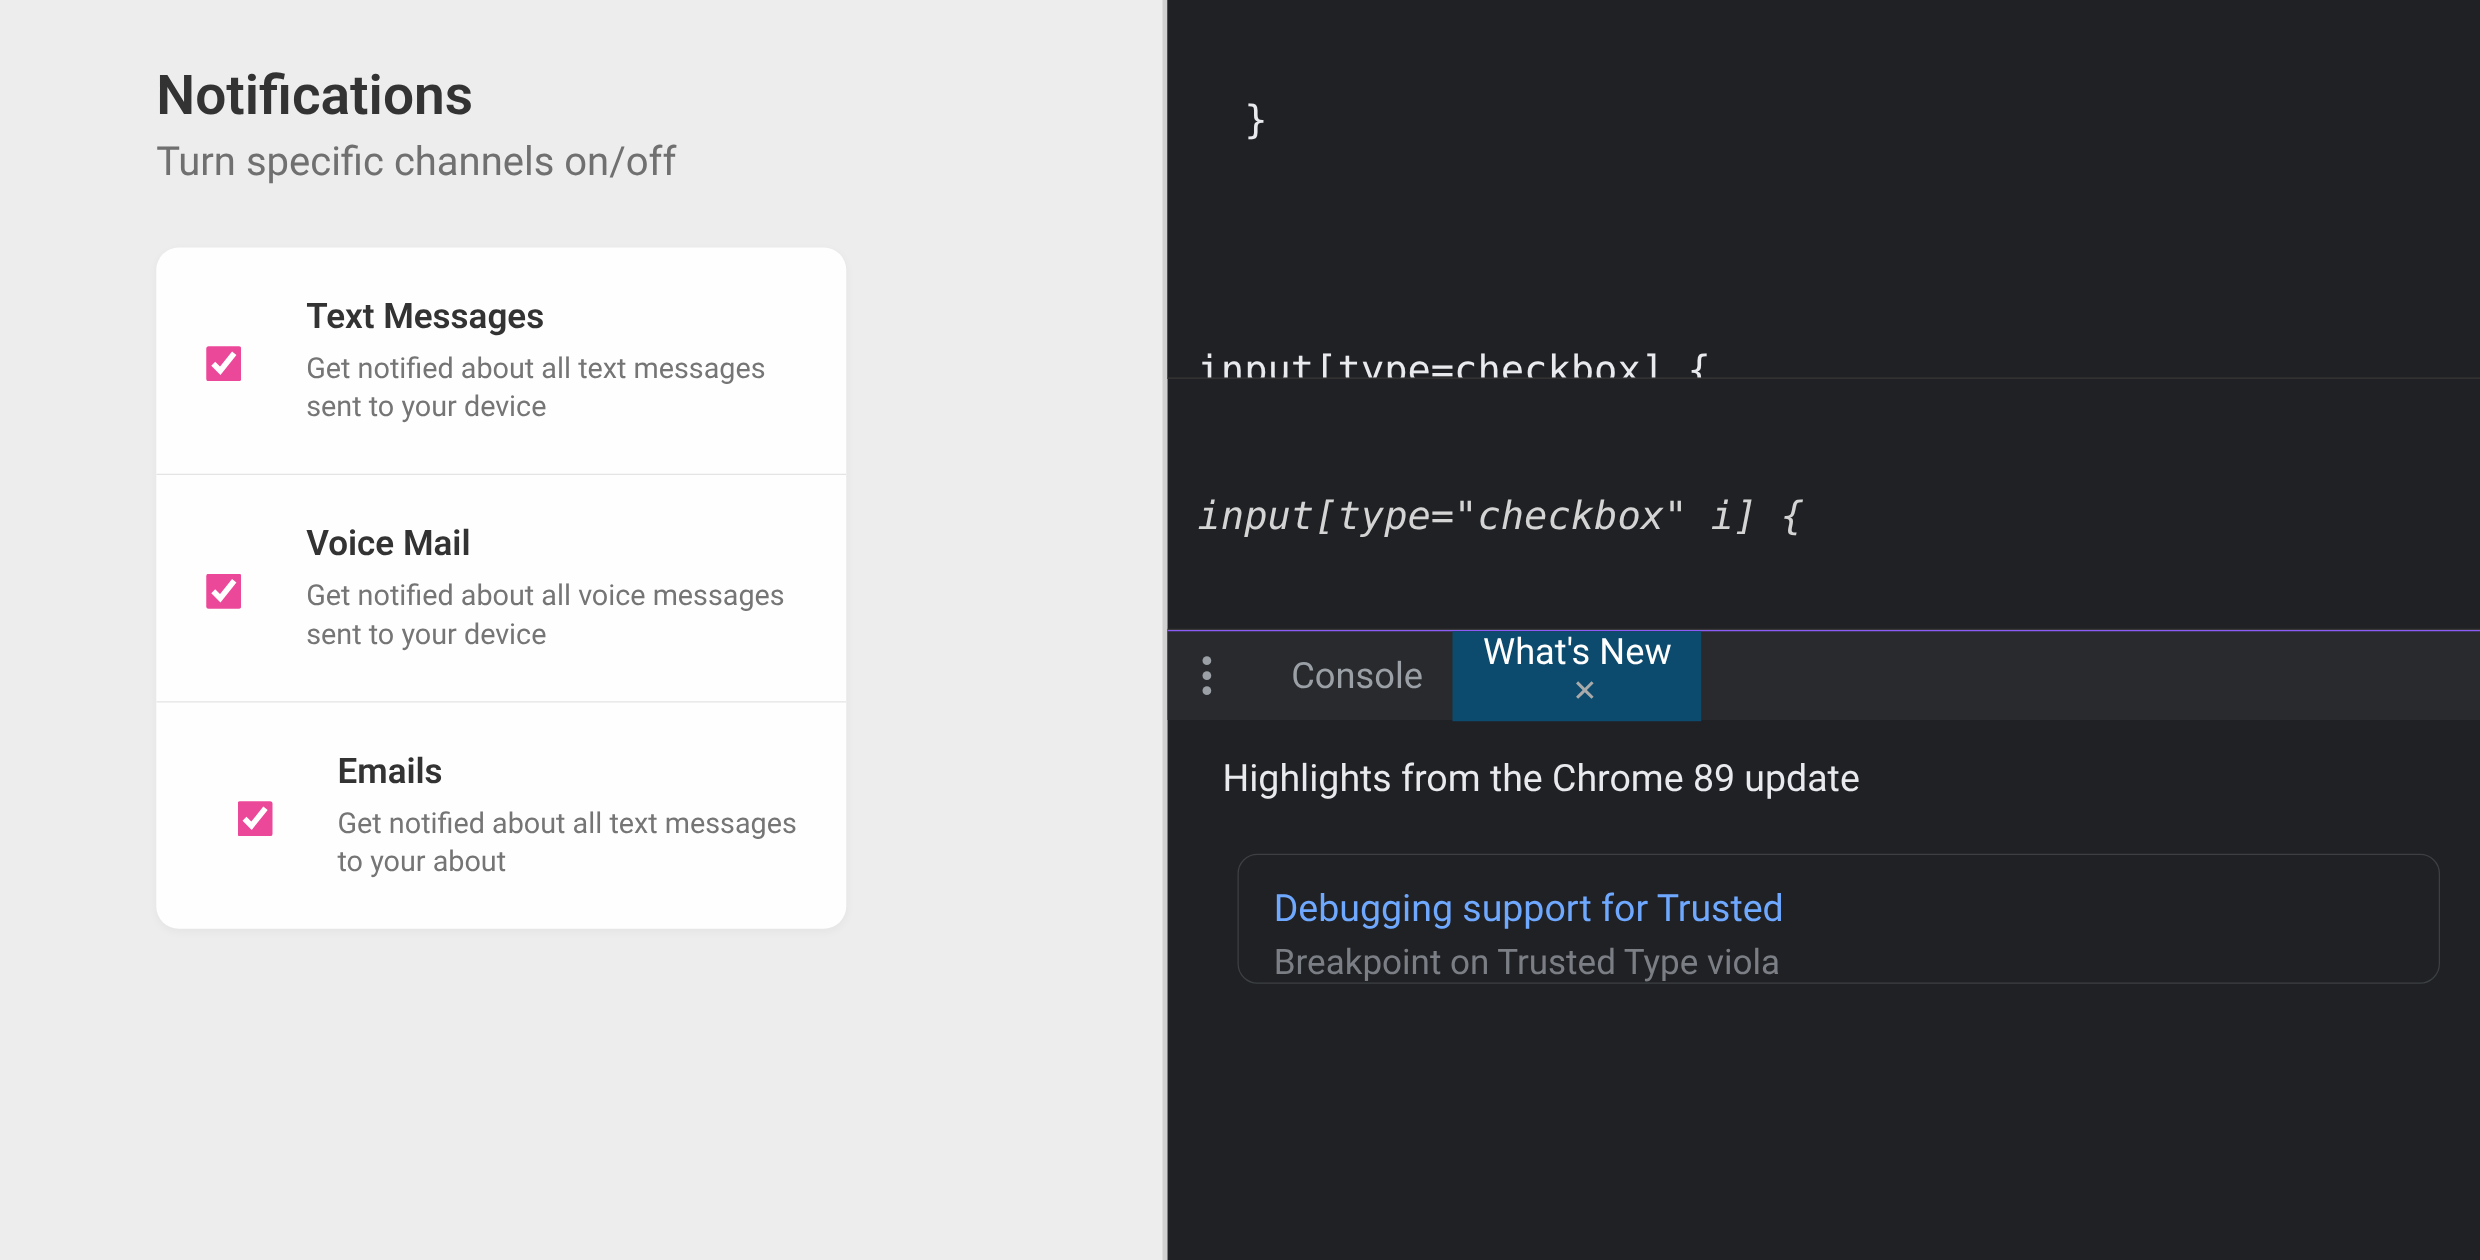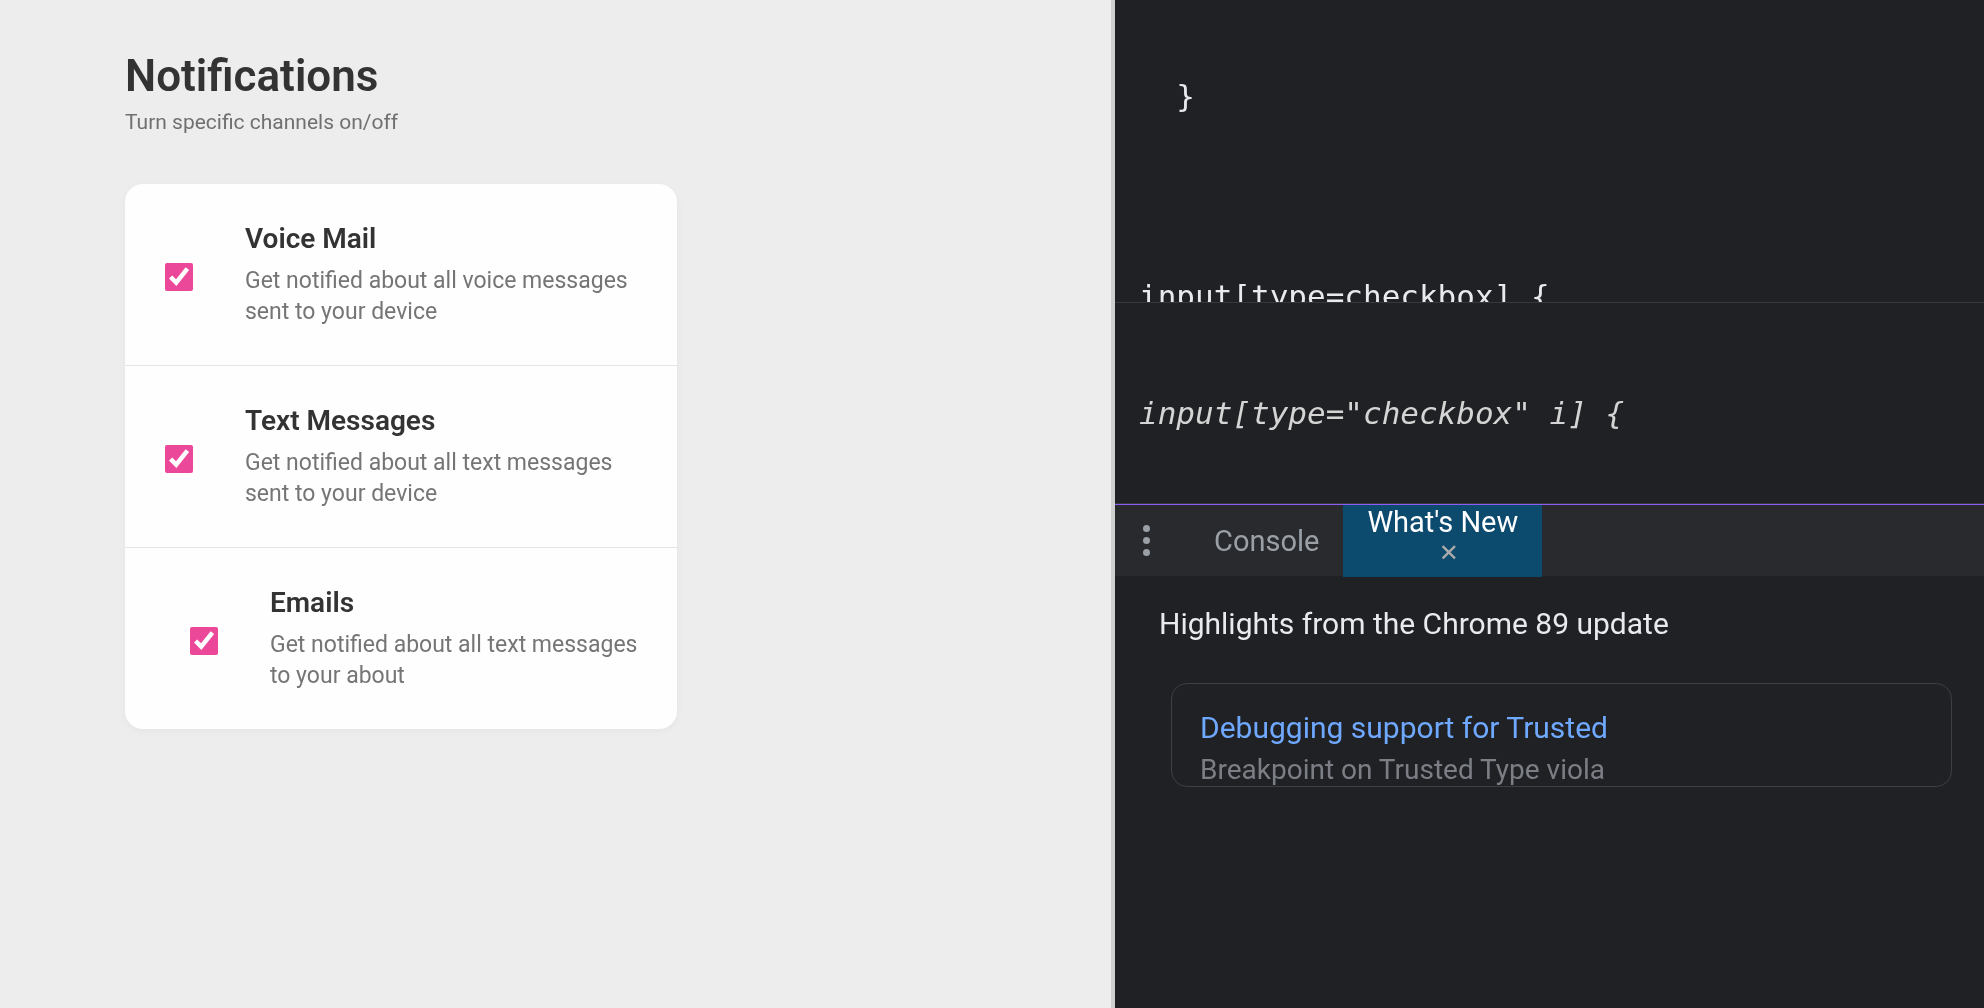--- a/index.html
+++ b/index.html
@@ -9,33 +9,33 @@
     }
     body {
       font-family: -apple-system, BlinkMacSystemFont, "Segoe UI", Roboto, sans-serif;
       background: #ededed;
       width: 1984px;
       height: 1008px;
       overflow: hidden;
       display: flex;
     }
     .left-panel {
-      width: 1111px;
+      width: 930px;
       height: 100%;
       padding: 50px 125px;
       background: #ededed;
     }
     .page-title {
       font-size: 44px;
       font-weight: 600;
       color: #333;
       margin-bottom: 8px;
     }
     .page-subtitle {
-      font-size: 21px;
+      font-size: 32px;
       color: #707070;
       margin-bottom: 50px;
     }
     .card {
       background: #fefefe;
       border-radius: 18px;
       width: 552px;
       box-shadow: 0 2px 8px rgba(0,0,0,0.04);
       overflow: hidden;
     }
@@ -203,31 +203,31 @@
 <div class="left-panel">
   <h1 class="page-title">Notifications</h1>
   <div class="page-subtitle">Turn specific channels on/off</div>
 
   <div class="card">
     <div class="row">
       <div class="checkbox-wrap">
         <input type="checkbox" checked="" style="">
       </div>
       <div class="row-content">
-        <div class="row-title">Voice Mail</div>
-        <div class="row-desc">Get notified about all voice messages sent to your device</div>
+        <div class="row-title">Text Messages</div>
+        <div class="row-desc">Get notified about all text messages sent to your device</div>
       </div>
     </div>
     <div class="row">
       <div class="checkbox-wrap">
         <input type="checkbox" checked="" style="">
       </div>
       <div class="row-content">
-        <div class="row-title">Text Messages</div>
-        <div class="row-desc">Get notified about all text messages sent to your device</div>
+        <div class="row-title">Voice Mail</div>
+        <div class="row-desc">Get notified about all voice messages sent to your device</div>
       </div>
     </div>
     <div class="row">
       <div class="checkbox-wrap">
         <input type="checkbox" checked="" style="">
       </div>
       <div class="row-content">
         <div class="row-title">Emails</div>
         <div class="row-desc">Get notified about all text messages to your about</div>
       </div>

